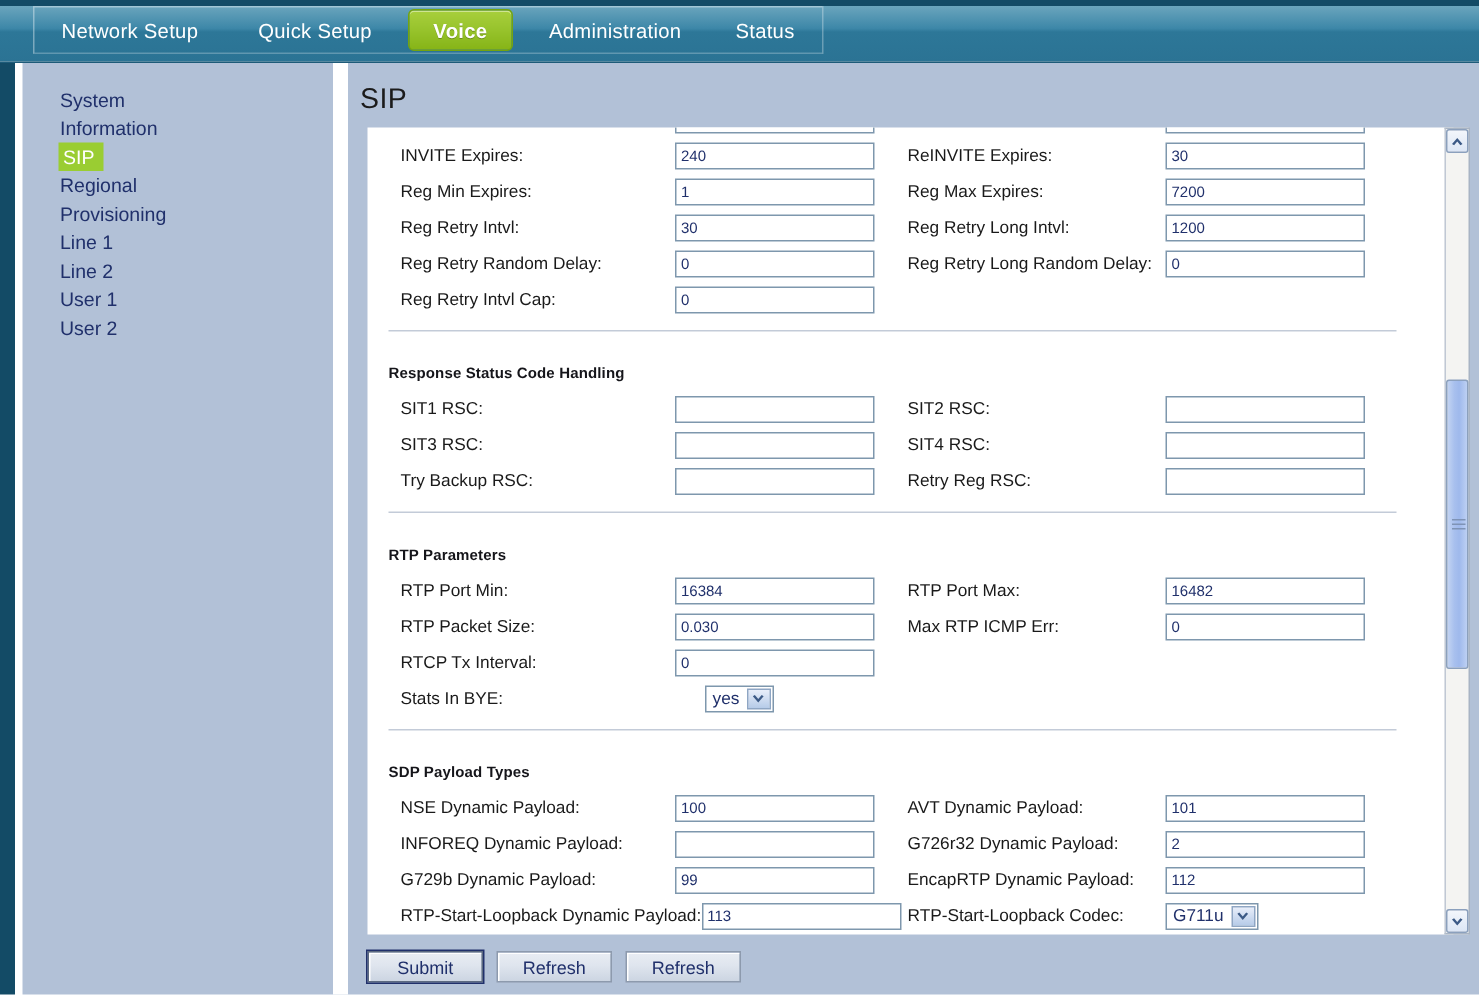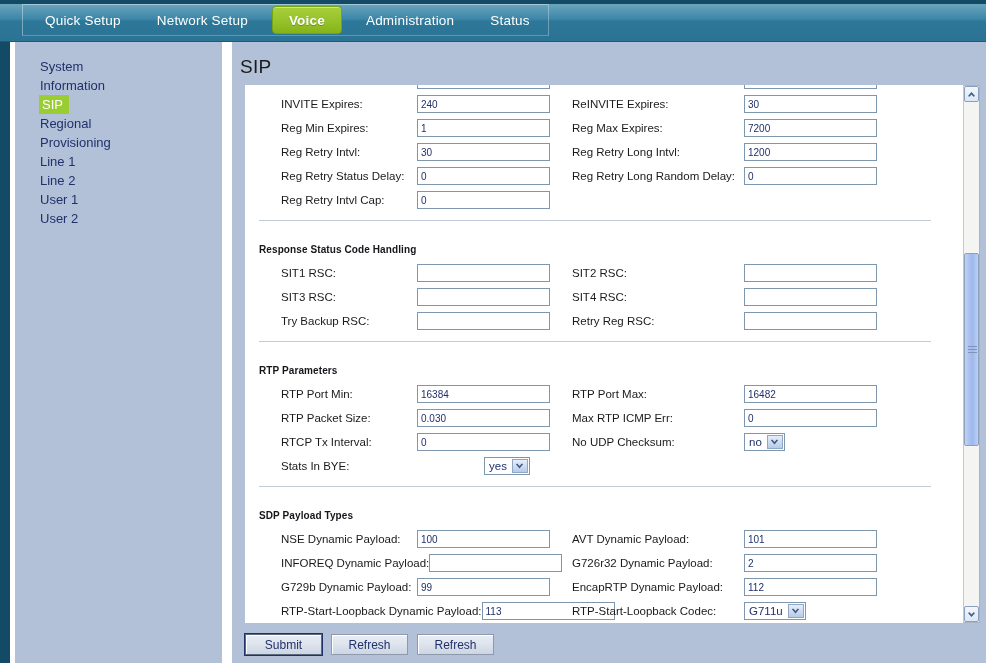--- a/index.html
+++ b/index.html
@@ -110,21 +110,21 @@
     letter-spacing: .1px;
     margin-top: 15px;
   }
   .hr {
     height: 1px; background: #c3cbd8; margin: 8px 14px 4px 14px;
   }
   .row {
     display: flex; align-items: center; height: 24px; margin-bottom: 0px;
   }
   .cell { display: flex; align-items: center; }
-  .cell.left  { width: 305px; padding-left: 36px; }
+  .cell.left  { width: 338px; padding-left: 22px; }
   .cell.right { width: 350px; padding-left: 22px; }
   .lbl {
     font-size: 11.5px; color: #1a1a1a; white-space: nowrap;
   }
   .cell.left .lbl  { width: 203px; }
   .cell.right .lbl { width: 172px; }
   .inp {
     border: 1px solid #7e97ad; background: #ffffff;
     height: 18px; width: 133px;
     font-size: 10px; color: #20306b;
@@ -183,22 +183,22 @@
     display:flex; align-items:center; justify-content:center;
     cursor: pointer; font-family: "Liberation Sans", sans-serif;
   }
   .btn.default { outline: 1px solid #20306b; outline-offset: 0px; border-color:#5c6a80; }
 </style>
 </head>
 <body>
 
 <div id="topbar">
   <div id="nav">
+      <div class="navtab">Network Setup</div>
       <div class="navtab first">Quick Setup</div>
-      <div class="navtab">Network Setup</div>
       <div class="navtab active">Voice</div>
       <div class="navtab">Administration</div>
       <div class="navtab">Status</div>
     </div>
 </div>
 
 <div id="leftgutter"></div>
 <div id="whitegap"></div>
 
 <div id="sidebar">
@@ -257,21 +257,21 @@
             <span class="lbl">Reg Retry Intvl:</span>
             <input type="text" class="inp" value="30" style="">
           </div>
           <div class="cell right">
             <span class="lbl">Reg Retry Long Intvl:</span>
             <input type="text" class="inp" value="1200" style="">
           </div>
         </div>
         <div class="row">
           <div class="cell left">
-            <span class="lbl">Reg Retry Status Delay:</span>
+            <span class="lbl">Reg Retry Random Delay:</span>
             <input type="text" class="inp" value="0" style="">
           </div>
           <div class="cell right">
             <span class="lbl">Reg Retry Long Random Delay:</span>
             <input type="text" class="inp" value="0" style="">
           </div>
         </div>
         <div class="row">
           <div class="cell left">
             <span class="lbl">Reg Retry Intvl Cap:</span>
@@ -334,31 +334,20 @@
           </div>
           <div class="cell right">
             <span class="lbl">Max RTP ICMP Err:</span>
             <input type="text" class="inp" value="0" style="">
           </div>
         </div>
         <div class="row">
           <div class="cell left">
             <span class="lbl">RTCP Tx Interval:</span>
             <input type="text" class="inp" value="0" style="">
-          </div>
-          <div class="cell right">
-            <span class="lbl">No UDP Checksum:</span>
-            <span class="sel">
-              <span>no</span>
-              <span class="arw">
-                <svg width="9" height="6" viewBox="0 0 9 6">
-                  <path d="M4.5 5.4 L0.9 1.2 L2.2 0.4 L4.5 3 L6.8 0.4 L8.1 1.2 Z" fill="#3c5a86"></path>
-                </svg>
-              </span>
-            </span>
           </div>
         </div>
         <div class="row">
           <div class="cell left">
             <span class="lbl">Stats In BYE:</span>
             <span class="sel">
               <span>yes</span>
               <span class="arw">
                 <svg width="9" height="6" viewBox="0 0 9 6">
                   <path d="M4.5 5.4 L0.9 1.2 L2.2 0.4 L4.5 3 L6.8 0.4 L8.1 1.2 Z" fill="#3c5a86"></path>

